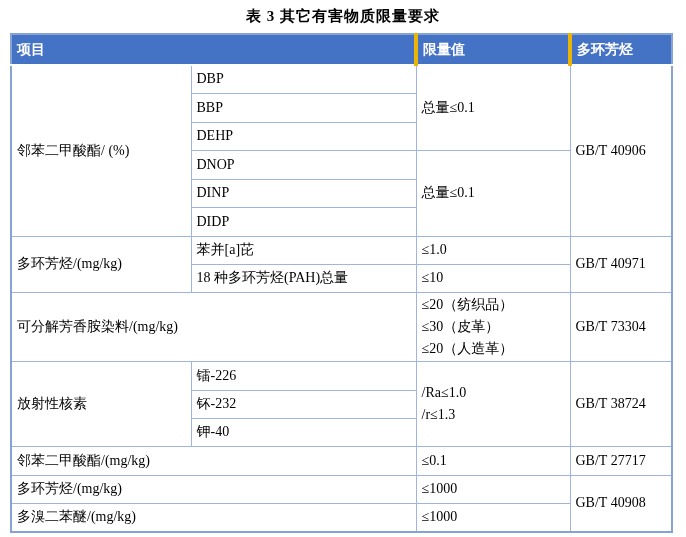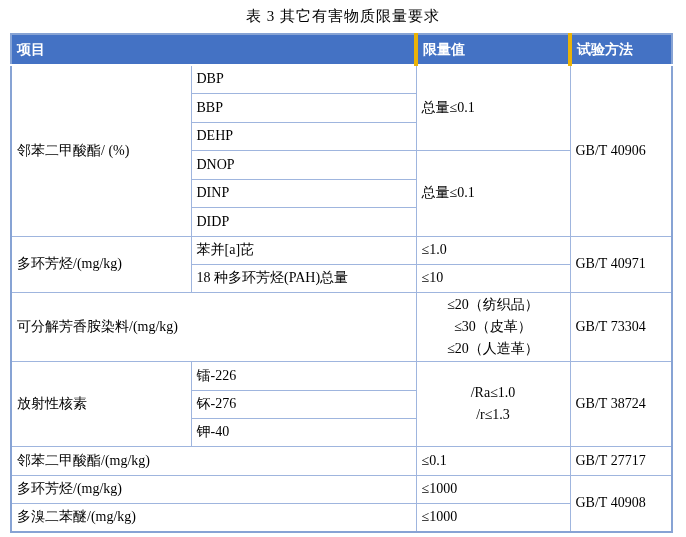--- a/index.html
+++ b/index.html
@@ -9,21 +9,21 @@
     --outer:#87A3D4;
     --body:#000000;
   }
   html,body{margin:0;padding:0;}
   body{
     width:686px;height:537px;background:#ffffff;position:relative;
     font-family:"Liberation Serif","DejaVu Serif",serif;
     color:var(--body);
   }
   .doc-title{
-    text-align:center;font-size:15px;font-weight:normal;
+    text-align:center;font-size:15px;font-weight:bold;
     padding-top:7px;letter-spacing:1px;
   }
   table.limits{
     position:absolute;left:10px;top:33px;width:661px;
     border-collapse:collapse;table-layout:fixed;
     border:2px solid var(--outer);
   }
   table.limits td, table.limits th{
     border:1px solid var(--grid);
     font-size:14px;font-weight:normal;
@@ -32,39 +32,39 @@
   }
   table.limits thead th{
     background:var(--hbg);color:var(--htext);font-weight:bold;
     height:29px;border-color:var(--hbg);
     border-bottom:2px solid #ffffff;
   }
   table.limits thead th.wsep{border-left:4px solid #eab308;}
   th.item-head{text-align:center;}
   .h28{height:28px}.h29{height:29px}.h69{height:69px}
   td.multi{white-space:normal;}
-  td.multi div{line-height:22px;text-align:center;}
+  td.multi div{line-height:22px;}
 </style>
 </head>
 <body>
 
 <div class="doc-title">表 3 其它有害物质限量要求</div>
 
 <table class="limits">
   <colgroup>
     <col style="width:180px">
       <col style="width:225px">
       <col style="width:154px">
       <col style="width:102px">
   </colgroup>
   <thead>
     <tr>
       <th colspan="2" class="item-head">项目</th>
       <th class="wsep">限量值</th>
-      <th class="wsep">试验方法</th>
+      <th class="wsep">多环芳烃</th>
     </tr>
   </thead>
   <tbody>
 
     <tr class="h28">
       <td rowspan="6">邻苯二甲酸酯/ (%)</td>
       <td>DBP</td>
       <td rowspan="3">总量≤0.1</td>
       <td rowspan="6">GB/T 40906</td>
     </tr>
@@ -109,21 +109,21 @@
     <tr class="h29">
       <td rowspan="3">放射性核素</td>
       <td>镭-226</td>
       <td rowspan="3" class="multi">
         <div>/Ra≤1.0</div>
         <div>/r≤1.3</div>
       </td>
       <td rowspan="3">GB/T 38724</td>
     </tr>
     <tr class="h28">
-      <td>钚-276</td>
+      <td>钚-232</td>
     </tr>
     <tr class="h28">
       <td>钾-40</td>
     </tr>
 
     <tr class="h29">
       <td colspan="2">邻苯二甲酸酯/(mg/kg)</td>
       <td>≤0.1</td>
       <td>GB/T 27717</td>
     </tr>

